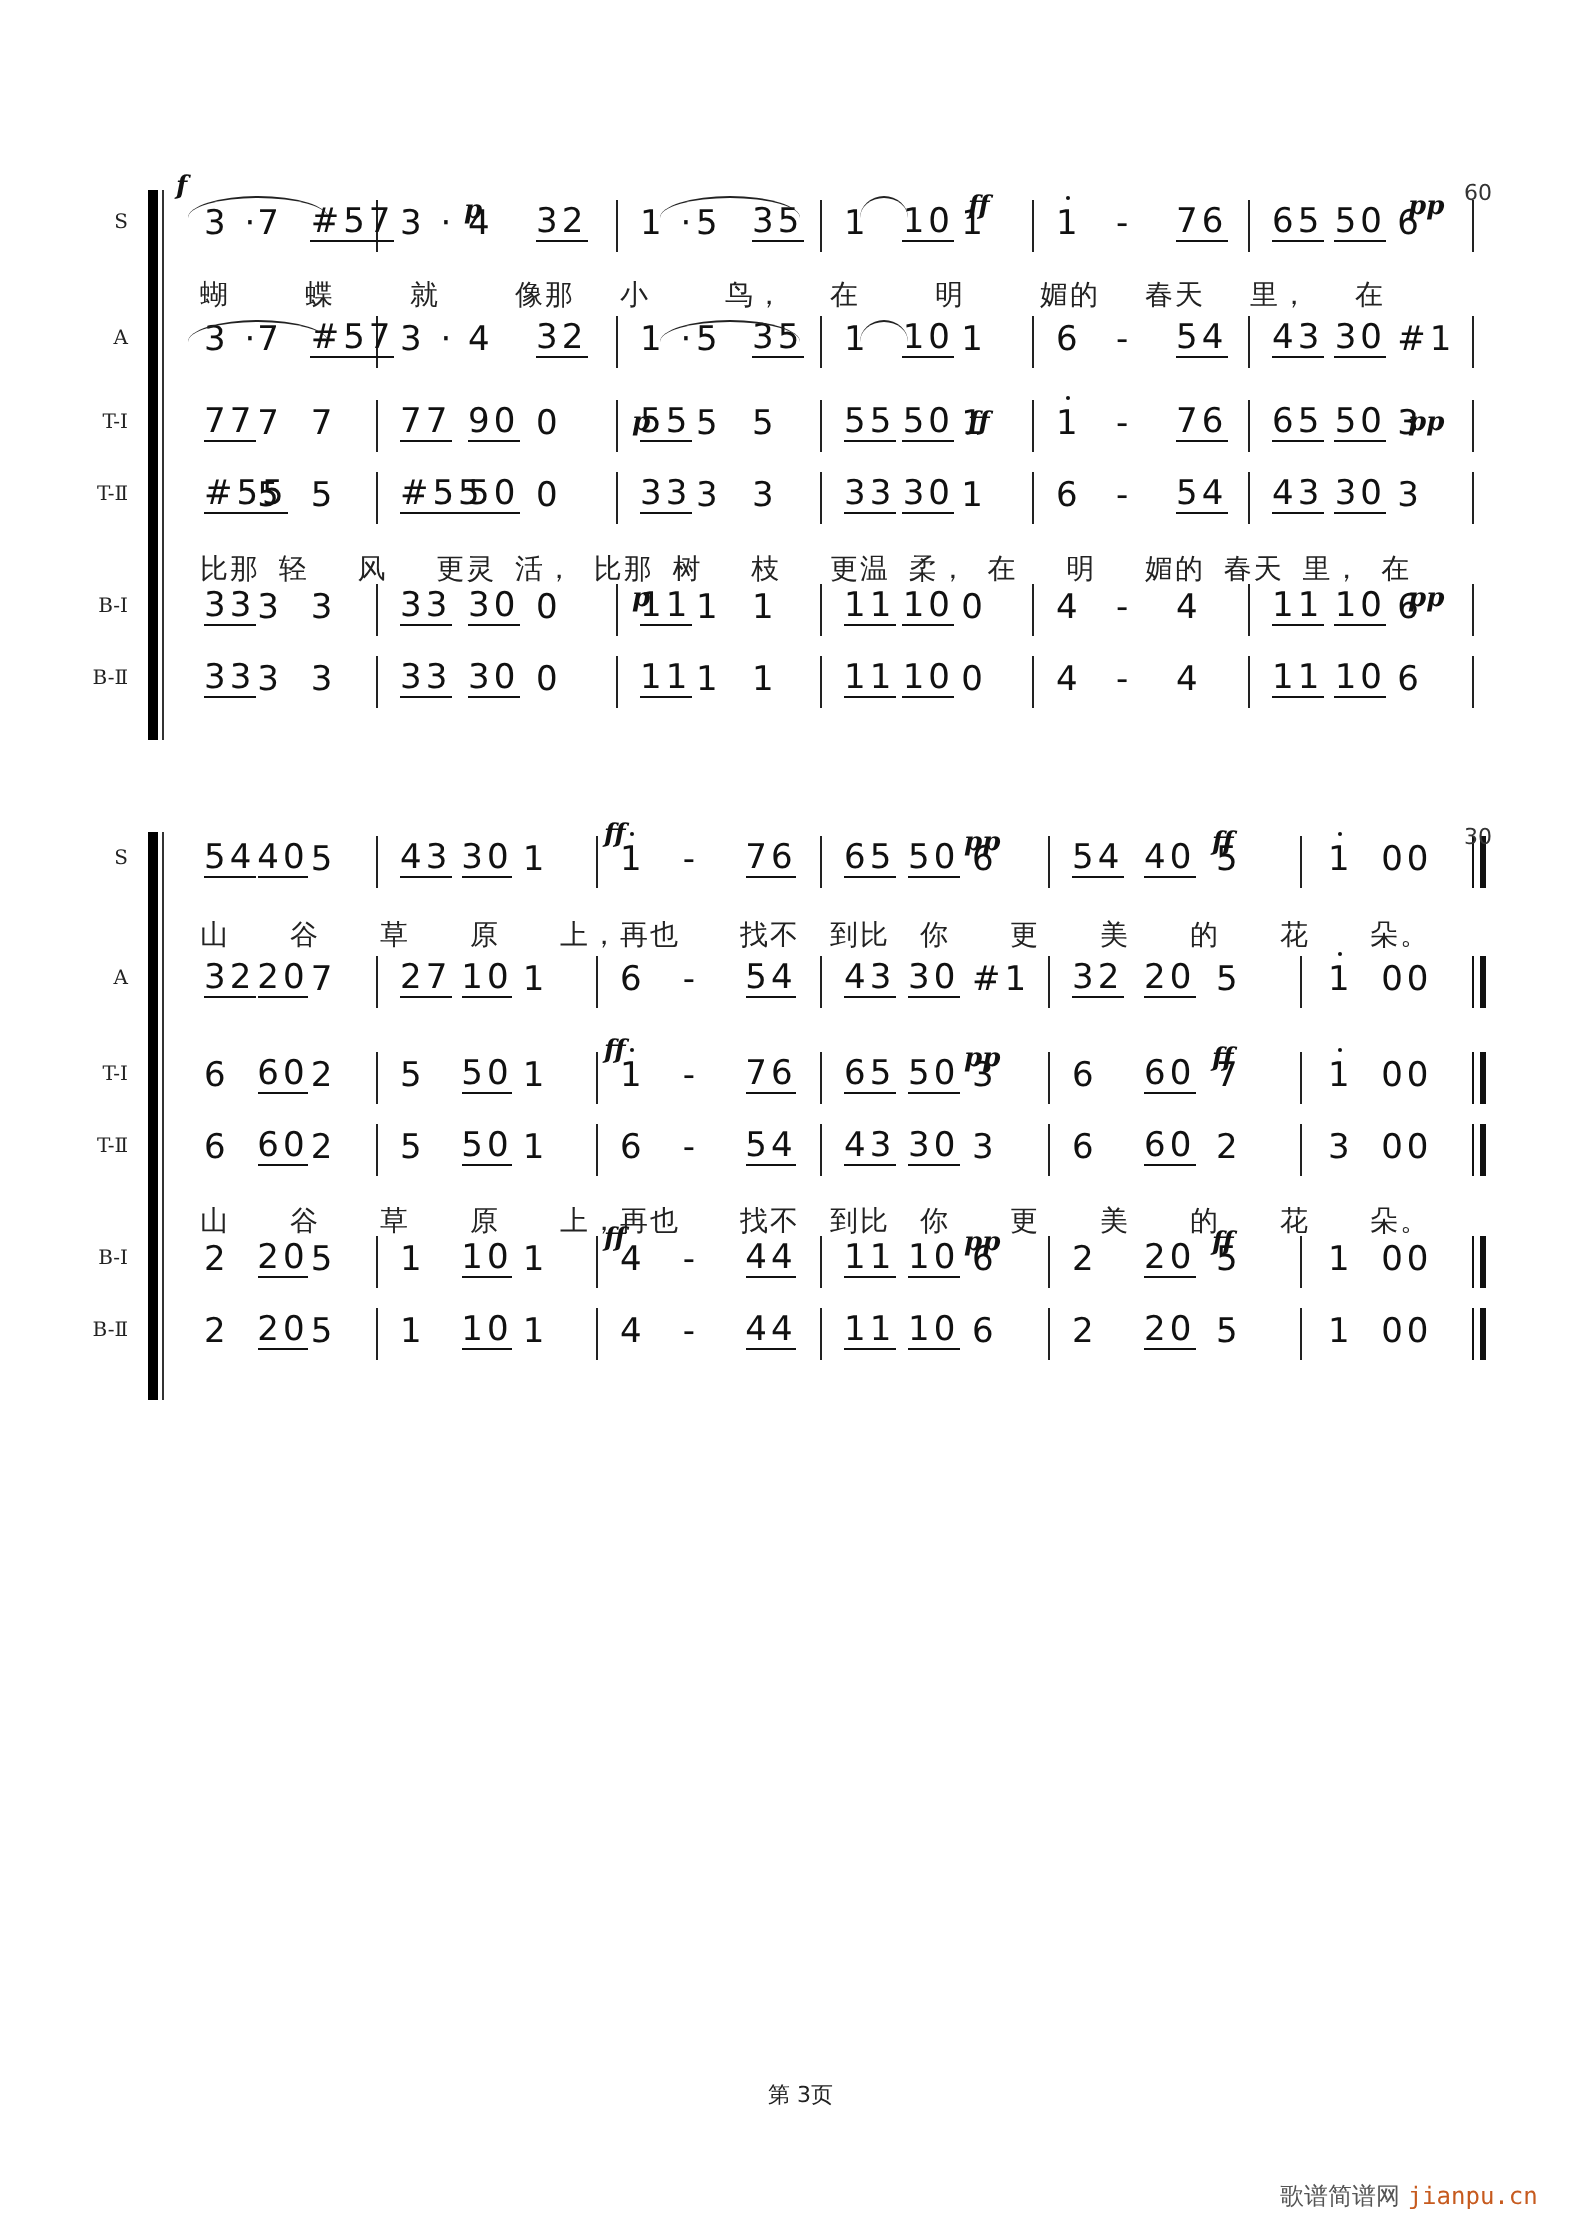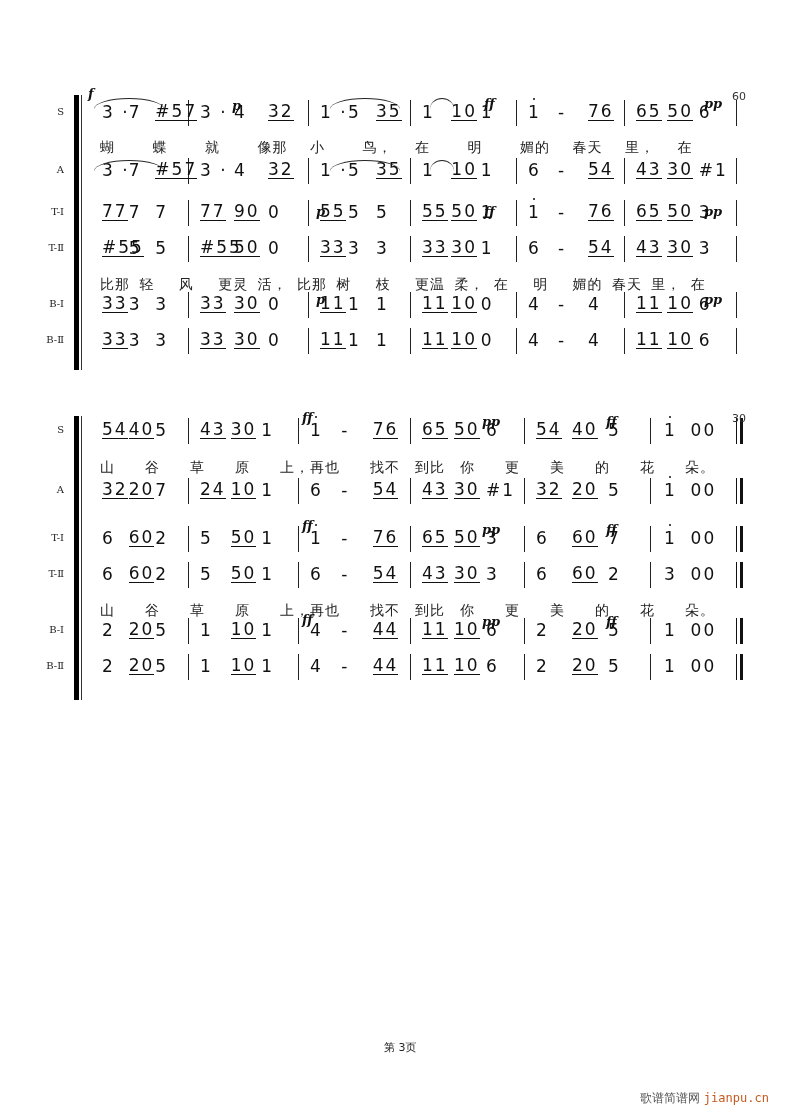--- a/index.html
+++ b/index.html
@@ -245,21 +245,21 @@
     <div class="bar" style="left: 188px; top: 478px; height: 26px;"></div>
     <div class="bar" style="left: 298px; top: 478px; height: 26px;"></div>
     <div class="bar" style="left: 410px; top: 478px; height: 26px;"></div>
     <div class="bar" style="left: 524px; top: 478px; height: 26px;"></div>
     <div class="bar" style="left: 650px; top: 478px; height: 26px;"></div>
     <div class="final-thin" style="left: 736px; top: 478px; height: 26px;"></div>
     <div class="final" style="left: 740px; top: 478px; height: 26px;"></div>
     <div class="tok u" style="left: 102px; top: 480px;">32</div>
     <div class="tok u" style="left: 128.667px; top: 480px;">20</div>
     <div class="tok" style="left: 155.333px; top: 480px;">7</div>
-    <div class="tok u" style="left: 200px; top: 480px;">24</div>
+    <div class="tok u" style="left: 200px; top: 480px;">27</div>
     <div class="tok u" style="left: 230.667px; top: 480px;">10</div>
     <div class="tok" style="left: 261.333px; top: 480px;">1</div>
     <div class="tok" style="left: 310px; top: 480px;">6</div>
     <div class="tok" style="left: 341.333px; top: 480px;">-</div>
     <div class="tok u" style="left: 372.667px; top: 480px;">54</div>
     <div class="tok u" style="left: 422px; top: 480px;">43</div>
     <div class="tok u" style="left: 454px; top: 480px;">30</div>
     <div class="tok" style="left: 486px; top: 480px;">#1</div>
     <div class="tok u" style="left: 536px; top: 480px;">32</div>
     <div class="tok u" style="left: 572px; top: 480px;">20</div>

